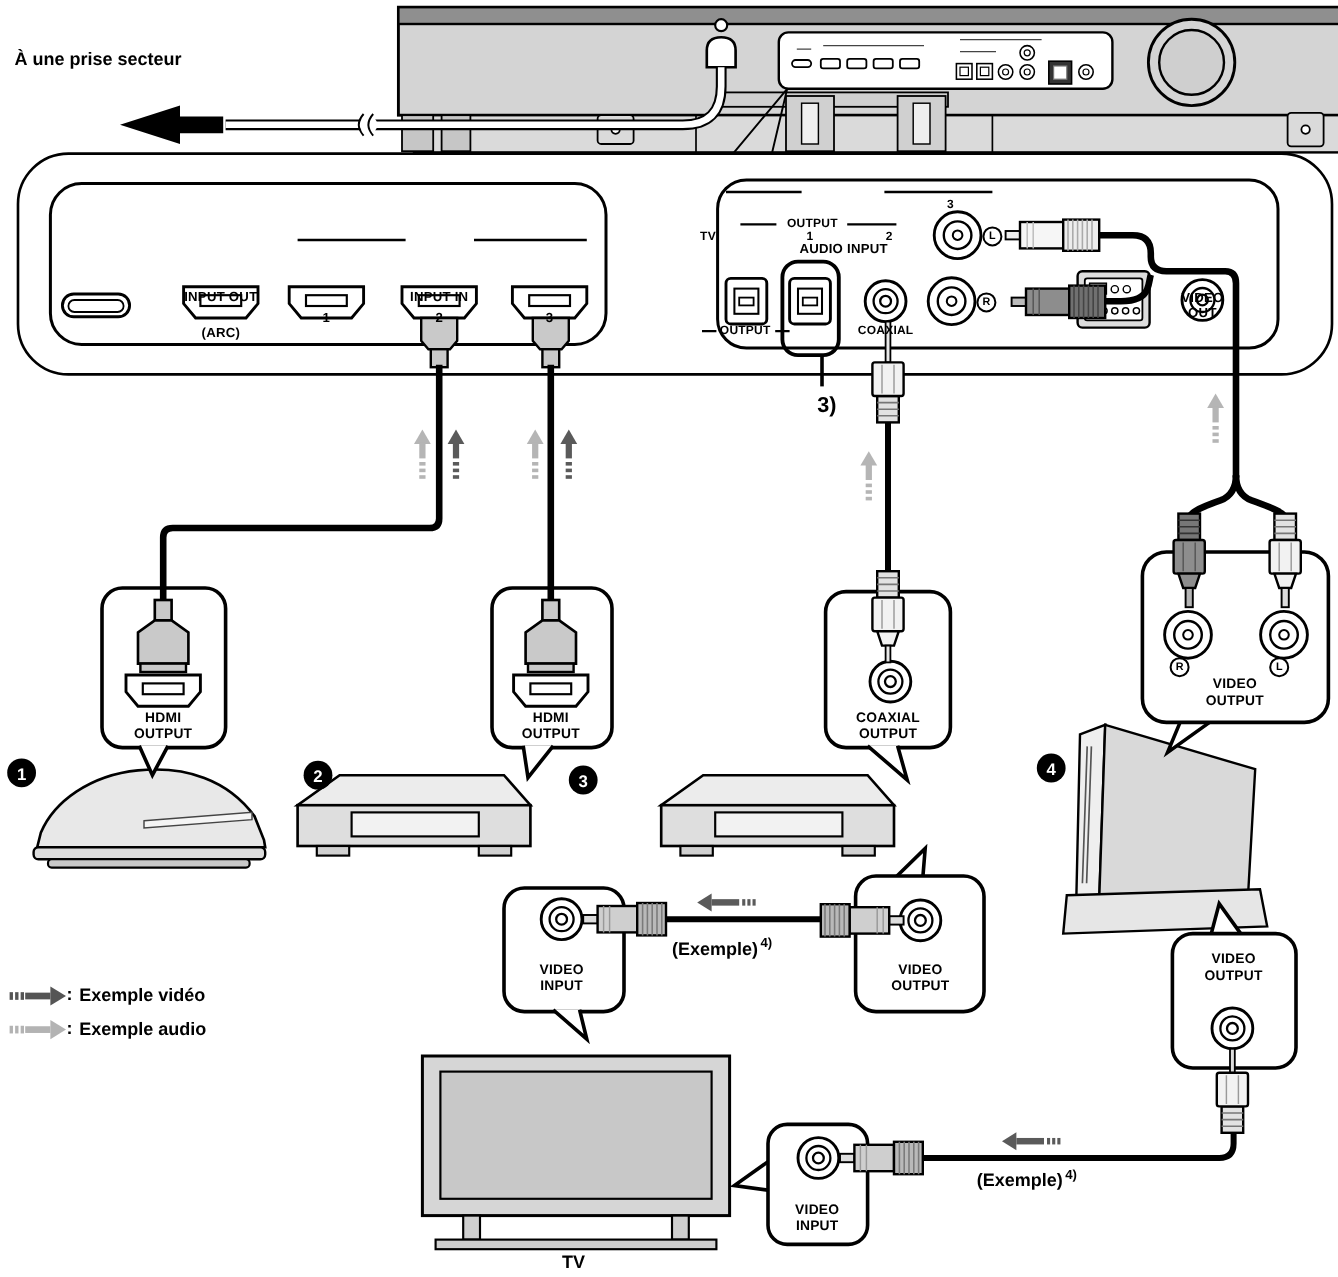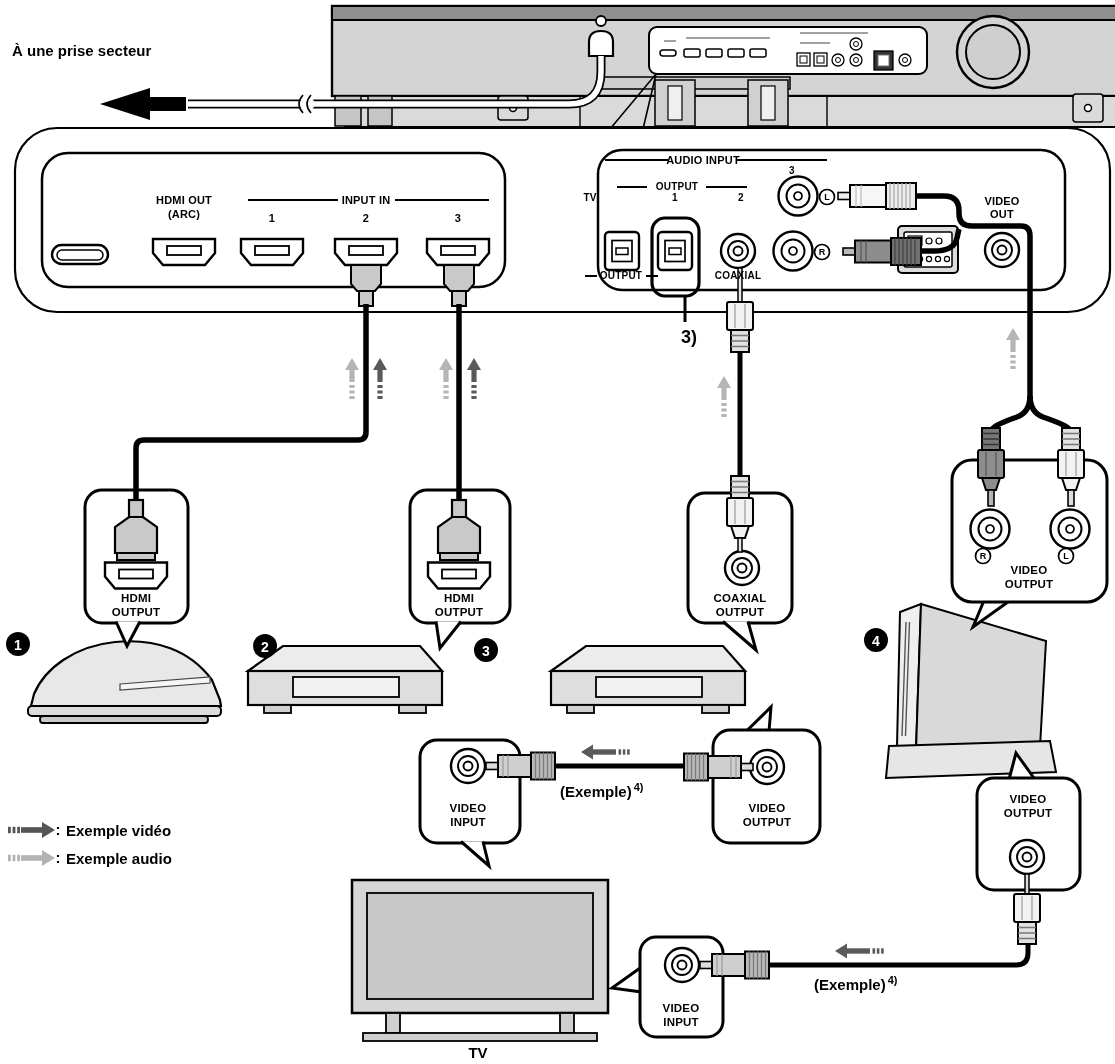--- a/index.html
+++ b/index.html
@@ -4,21 +4,21 @@
 <style>
   html,body{margin:0;padding:0;background:#fff;}
   #stage{position:relative;width:1115px;height:1064px;background:#fff;overflow:hidden;
          font-family:"Liberation Sans",sans-serif;}
   #art{position:absolute;left:0;top:0;}
   .lbl{position:absolute;font-weight:bold;color:#000;white-space:nowrap;line-height:1;
        transform:translate(-50%,-50%);text-align:center;}
   .la{transform:translate(0,-50%);text-align:right;}
   .s9{font-size:9px;}
   .s10{font-size:10px;letter-spacing:.2px;}
-  .s11{font-size:11px;letter-spacing:.2px;}
+  .s11{font-size:11px;letter-spacing:.2px;margin-top:48px;}
   .s12{font-size:11.5px;letter-spacing:.2px;}
   .s15{font-size:15px;}
   .s18{font-size:18px;}
   .white{color:#fff;font-size:14px;}
   sup.fn{font-size:11px;font-weight:bold;vertical-align:6px;margin-left:2px;}
 </style>
 </head>
 <body>
 
 <div id="stage">
@@ -347,22 +347,22 @@
     <use href="#leftar" transform="translate(581,752)" style="color:#5a5a5a"></use>
     <use href="#leftar" transform="translate(835,951)" style="color:#5a5a5a"></use>
   </g>
 
   <use href="#rightar" transform="translate(4,830)" style="color:#555"></use>
   <use href="#rightar" transform="translate(4,858)" style="color:#b3b3b3"></use>
 </svg>
 
 <div class="lbl s15 la" style="left:12px;top:50px">À une prise secteur</div>
 
-<div class="lbl s11" style="left:184px;top:200px">HDMI OUT</div>
-<div class="lbl s11" style="left:184px;top:214px">(ARC)</div>
+<div class="lbl s11" style="left:184px;top:200px">INPUT OUT</div>
+<div class="lbl s11" style="left:184px;top:230px">(ARC)</div>
 <div class="lbl s11" style="left:366px;top:200px">INPUT IN</div>
 <div class="lbl s11" style="left:272px;top:218px">1</div>
 <div class="lbl s11" style="left:366px;top:218px">2</div>
 <div class="lbl s11" style="left:458px;top:218px">3</div>
 
 <div class="lbl s11" style="left:703px;top:160px">AUDIO INPUT</div>
 <div class="lbl s10" style="left:677px;top:187px">OUTPUT</div>
 <div class="lbl s10" style="left:590px;top:198px">TV</div>
 <div class="lbl s10" style="left:675px;top:198px">1</div>
 <div class="lbl s10" style="left:741px;top:198px">2</div>

